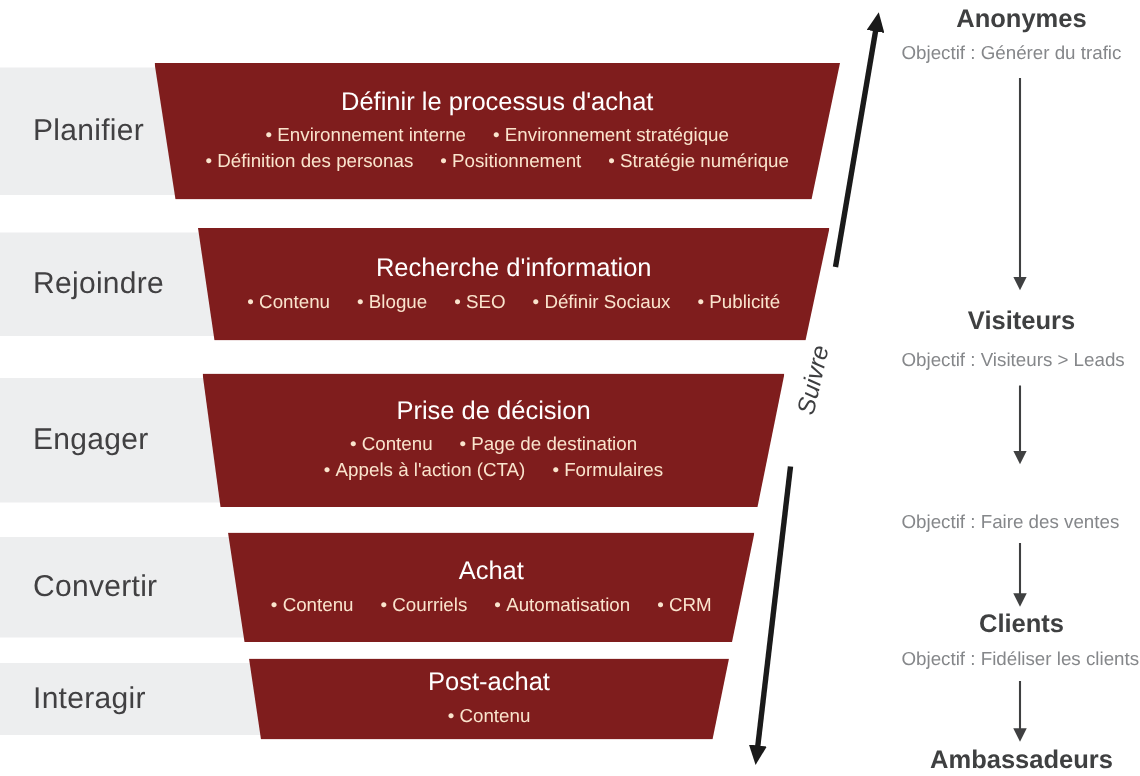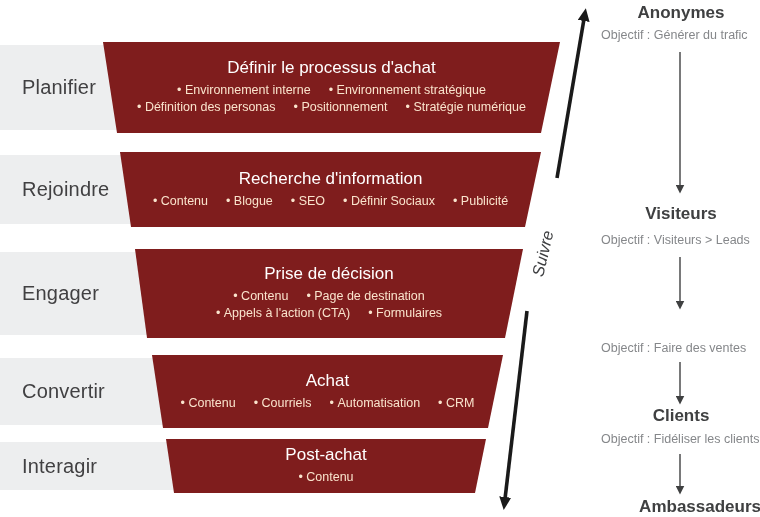--- a/index.html
+++ b/index.html
@@ -17,42 +17,42 @@
   .gray{
     position:absolute;left:0;top:3px;bottom:3px;width:345px;
     background:#edeeef;display:flex;align-items:center;padding-left:22px;box-sizing:border-box;
   }
   .slabel{font-size:20px;color:#414042;letter-spacing:.2px;}
   .trap{
     position:absolute;top:0;bottom:0;background:#7f1d1d;color:#ffffff;
     display:flex;flex-direction:column;align-items:center;justify-content:center;
   }
   .t1{left:103px;width:457px;clip-path:polygon(0 0,457px 0,438px 100%,14px 100%);}
-  .t2{left:120px;width:421px;clip-path:polygon(0 0,421px 0,405px 100%,11px 100%);}
+  .t2{left:132px;width:421px;clip-path:polygon(0 0,421px 0,405px 100%,11px 100%);}
   .t3{left:135px;width:388px;clip-path:polygon(0 0,388px 0,370px 100%,12px 100%);}
   .t4{left:152px;width:351px;clip-path:polygon(0 0,351px 0,336px 100%,11px 100%);}
   .t5{left:166px;width:320px;clip-path:polygon(0 0,320px 0,309px 100%,8px 100%);}
   .seg-title{font-size:17px;line-height:1.15;margin-bottom:4px;}
   .bl{display:flex;justify-content:center;gap:18px;font-size:12.5px;line-height:1.4;color:#fae4cd;}
   .b::before{content:"\2022\00a0";}
   
   .suivre{
     position:absolute;left:512px;top:244px;width:62px;text-align:center;
     font-size:16.5px;font-style:italic;color:#3d3e40;
     transform:rotate(-77deg);
   }
   
   .journey{position:absolute;left:601px;top:0;width:160px;height:517px;}
   .jname{position:absolute;left:0;width:100%;text-align:center;font-size:17px;font-weight:700;color:#3f4041;}
   .jobj{position:absolute;left:0;width:100%;text-align:left;font-size:12.5px;color:#85878a;}
   .jn1{top:3px;}  .jo1{top:28px;}
   .jn2{top:204px;}.jo2{top:233px;}
   .jn3{top:315px;}.jo3{top:341px;}
   .jn4{top:406px;}.jo4{top:432px;}
-  .jn5{top:497px;text-align:right;}
+  .jn5{top:497px;}
   
   .overlay{position:absolute;left:0;top:0;width:760px;height:517px;pointer-events:none;}
 </style>
 </head>
 <body>
 
 <div class="canvas">
 
   <div class="row r1">
     <div class="gray">

